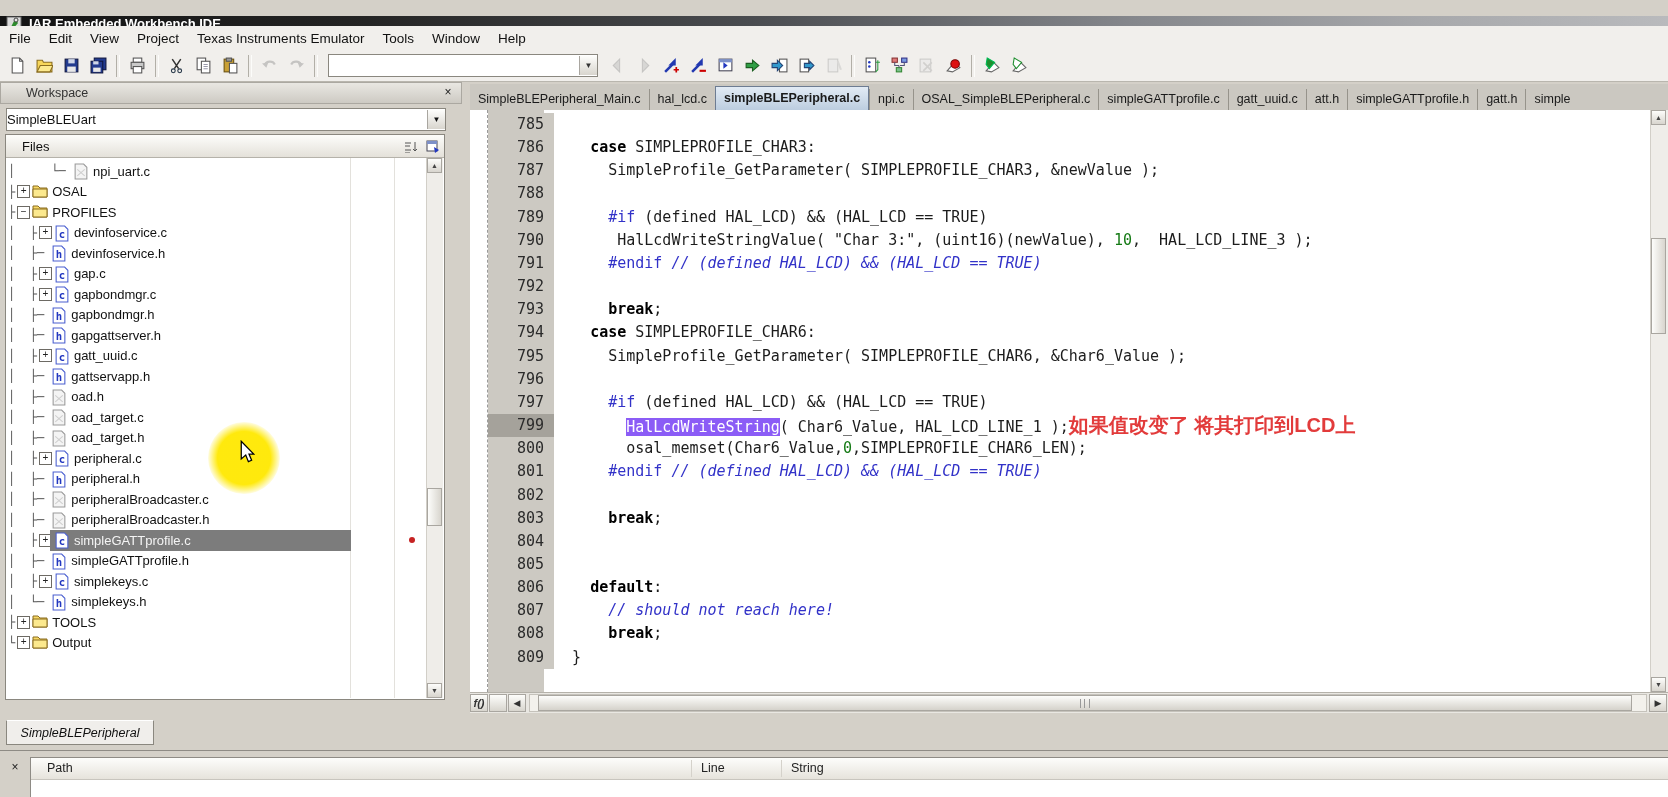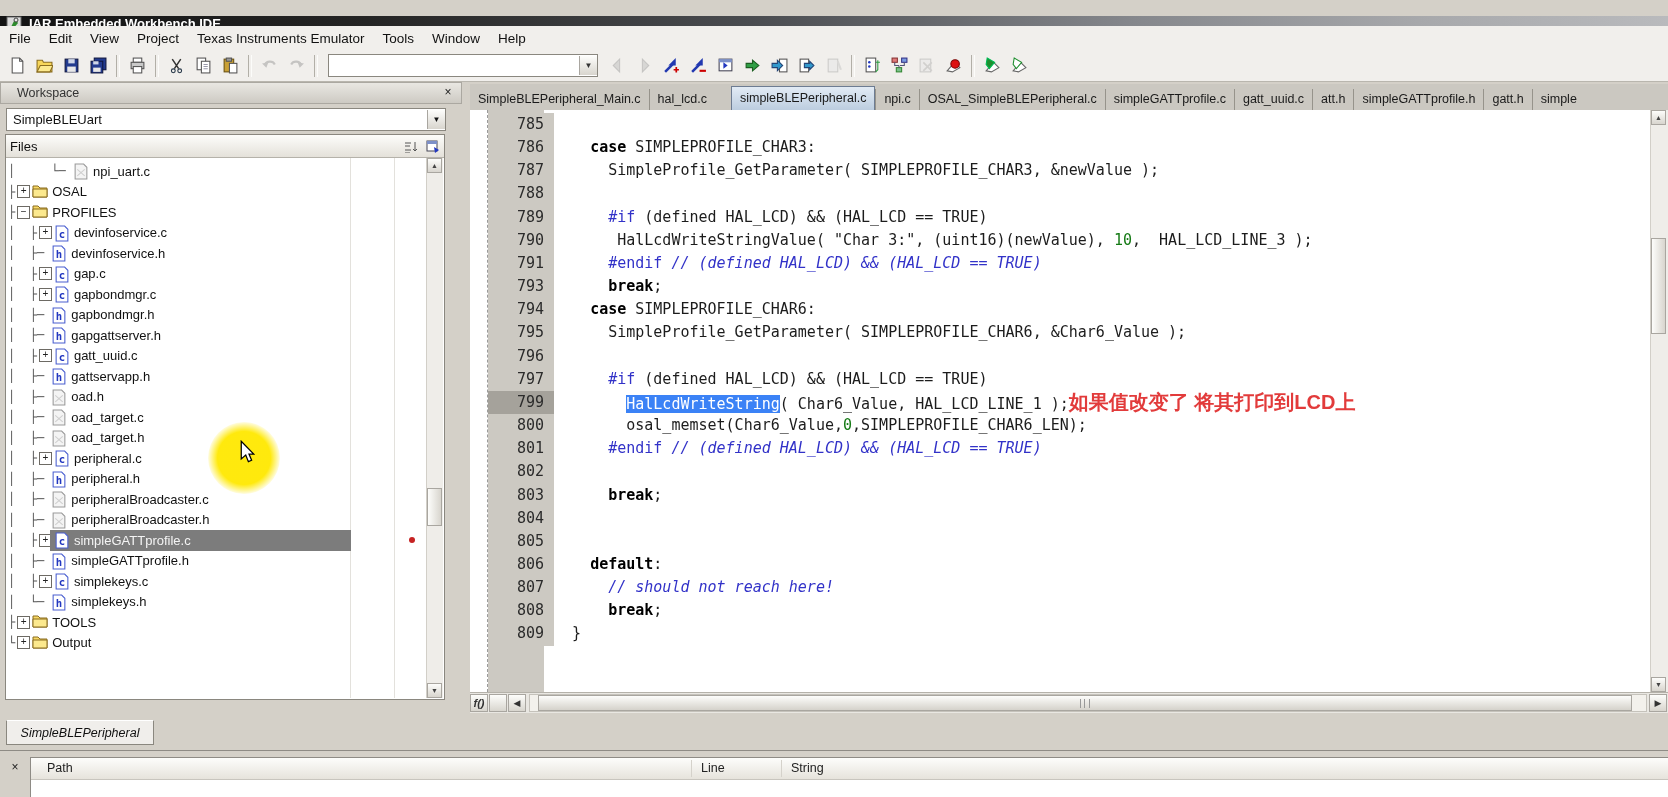--- a/index.html
+++ b/index.html
@@ -20,32 +20,32 @@
   .tb-btn.disabled{opacity:.42;filter:grayscale(1);}
   .tb-sep{width:2px;height:22px;margin:0 4px;border-left:1px solid #b2afa7;border-right:1px solid #fcfcfa;}
   .tb-combo{width:268px;height:21px;background:#fff;border:1px solid #8a877f;margin:0 6px;
     display:flex;align-items:center;justify-content:flex-end;}
   .tb-combo .arrow{width:17px;height:19px;background:linear-gradient(#fdfdfb,#d8d5ce);
     border-left:1px solid #a9a6a0;font-size:8px;display:flex;align-items:center;justify-content:center;color:#333;}
   
   #ws-header{position:absolute;left:0;top:82px;width:462px;height:22px;
     background:linear-gradient(#e9e7e2,#cdcac3);border:1px solid #aba8a1;box-sizing:border-box;
     display:flex;align-items:center;font-size:12.5px;color:#333;}
-  #ws-header .t{flex:1;padding-left:16px;}
+  #ws-header .t{flex:1;padding-left:25px;}
   .x-btn{width:16px;height:15px;margin-right:5px;font-size:12px;line-height:13px;text-align:center;color:#222;}
   #ws-combo{position:absolute;left:6px;top:108px;width:438px;height:21px;background:#fff;
     border:1px solid #8a877f;font-size:13px;display:flex;align-items:center;}
-  #ws-combo .v{flex:1;padding-left:6px;}
+  #ws-combo .v{flex:1;}
   #ws-combo .arrow{width:17px;height:19px;background:linear-gradient(#fdfdfb,#d8d5ce);
     border-left:1px solid #a9a6a0;font-size:8px;display:flex;align-items:center;justify-content:center;}
   #files-box{position:absolute;left:5px;top:134px;width:440px;height:566px;background:#fff;
     border:1px solid #8a877f;box-sizing:border-box;}
   #files-head{position:absolute;left:0;top:0;right:0;height:22px;background:linear-gradient(#fdfdfb,#e4e1da);
     border-bottom:1px solid #b5b2aa;display:flex;align-items:center;font-size:13px;}
-  #files-head .t{flex:1;padding-left:4px;}
+  #files-head .t{flex:1;padding-left:16px;}
   #files-head .hicon{width:22px;height:18px;display:flex;align-items:center;justify-content:center;}
   #files-head .hicon svg{width:15px;height:13px;}
   #tree{position:absolute;left:2px;top:26px;width:421px;bottom:2px;overflow:hidden;}
   .grid-line{position:absolute;top:23px;bottom:1px;width:1px;background:#e3e1dc;}
   .row{position:relative;height:20.5px;display:flex;align-items:center;white-space:pre;}
   .row .pre{font-family:"DejaVu Sans Mono",monospace;font-size:12px;color:#555;}
   .expander{display:inline-block;width:11px;height:11px;border:1px solid #6d6a64;background:#fff;
     font-size:10px;line-height:9px;text-align:center;color:#222;margin:0 2px;flex:0 0 auto;}
   .row .ficon{width:16px;height:16px;margin-right:4px;flex:0 0 auto;position:relative;z-index:1;}
   .row .lbl{font-size:13px;position:relative;z-index:1;}
@@ -58,35 +58,35 @@
   .sthumb{position:absolute;left:0;width:15px;background:linear-gradient(90deg,#fdfdfb,#d8d5ce);border:1px solid #a9a6a0;box-sizing:border-box;}
   #ws-tab{position:absolute;left:6px;top:720px;width:148px;height:25px;background:#f0eeeb;
     border:1px solid #8a877f;border-top:1px solid #fff;box-sizing:border-box;
     font-size:12.5px;display:flex;align-items:center;justify-content:center;font-style:italic;}
   
   #tabbar{position:absolute;left:470px;top:84px;width:1198px;height:26px;background:#cbc8c1;
     border-bottom:1px solid #8a877f;display:flex;align-items:flex-end;overflow:hidden;}
   .ed-tab{height:21px;line-height:21px;padding:0 8px;font-size:12.5px;color:#1a1a1a;white-space:nowrap;}
   .ed-tab + .ed-tab{border-left:1px solid #96938b;}
   .ed-tab.active{background:linear-gradient(#e2ebf5,#bccddf);border:1px solid #6d7c92;border-bottom:none;
-    font-weight:normal;height:23px;line-height:23px;margin-left:16px;}
+    font-weight:bold;height:23px;line-height:23px;}
   #editor-body{position:absolute;left:470px;top:110px;width:1198px;height:582px;background:#fff;overflow:hidden;}
   #bp-margin{position:absolute;left:0;top:0;width:17px;height:100%;background:#fff;border-right:1px dashed #9a9a9a;}
   #gutter-bg{position:absolute;left:18px;top:0;width:56px;height:100%;background:#ccc9c2;}
   #code-lines{position:absolute;left:0;top:3px;right:18px;}
   .cl{display:flex;height:23.16px;font-family:"DejaVu Sans Mono",monospace;font-size:15px;line-height:23.16px;}
   .lnum{width:66px;margin-left:18px;flex:0 0 auto;background:#ccc9c2;color:#2b2b2b;
     text-align:right;padding-right:10px;box-sizing:border-box;}
   .lnum.current{background:#a5a29b;}
   .ltext{white-space:pre;color:#1c1c1c;}
   .ltext .k{font-weight:bold;color:#000;}
   .ltext .p{color:#3232c8;}
   .ltext .c{color:#3232c8;font-style:italic;}
   .ltext .n{color:#157a15;}
-  .ltext .s{background:#3b82f6;color:#fff;}
+  .ltext .s{background:#8b5cf6;color:#fff;}
   .ltext .a{color:#e23b3b;font-weight:bold;font-size:20px;font-family:"Liberation Sans",sans-serif;font-style:normal;}
   #ed-vscroll{position:absolute;right:0;top:0;width:17px;height:100%;background:#efede9;border-left:1px solid #d2cfc8;}
   #hscroll{position:absolute;left:470px;top:692px;width:1198px;height:20px;background:#e9e7e2;
     border-top:1px solid #b5b2aa;display:flex;align-items:center;}
   .hs-btn{width:18px;height:18px;background:linear-gradient(#fdfdfb,#d8d5ce);border:1px solid #a9a6a0;
     box-sizing:border-box;font-size:9px;display:flex;align-items:center;justify-content:center;color:#333;margin-right:1px;}
   #fx-btn{font-style:italic;font-size:11px;font-weight:bold;}
   #hs-track{flex:1;height:18px;background:#f3f1ec;border:1px solid #c5c2bb;box-sizing:border-box;position:relative;margin:0 2px;}
   #hs-thumb{position:absolute;left:8px;right:14px;top:0;bottom:0;background:linear-gradient(#fdfdfb,#d5d2cb);
     border:1px solid #a9a6a0;display:flex;align-items:center;justify-content:center;}
@@ -482,20 +482,24 @@
         </div>
         <div class="cl">
           <span class="lnum">790</span>
           <span class="ltext"><span>       HalLcdWriteStringValue( "Char 3:", (uint16)(newValue), </span><span class="n">10</span><span>,  HAL_LCD_LINE_3 );</span></span>
         </div>
         <div class="cl">
           <span class="lnum">791</span>
           <span class="ltext"><span>      </span><span class="p">#endif</span><span> </span><span class="c">// (defined HAL_LCD) &amp;&amp; (HAL_LCD == TRUE)</span></span>
         </div>
         <div class="cl">
+          <span class="lnum">792</span>
+          <span class="ltext"></span>
+        </div>
+        <div class="cl">
           <span class="lnum">793</span>
           <span class="ltext"><span>      </span><span class="k">break</span><span>;</span></span>
         </div>
         <div class="cl">
           <span class="lnum">794</span>
           <span class="ltext"><span>    </span><span class="k">case</span><span> SIMPLEPROFILE_CHAR6:</span></span>
         </div>
         <div class="cl">
           <span class="lnum">795</span>
           <span class="ltext"><span>      SimpleProfile_GetParameter( SIMPLEPROFILE_CHAR6, &amp;Char6_Value );</span></span>

